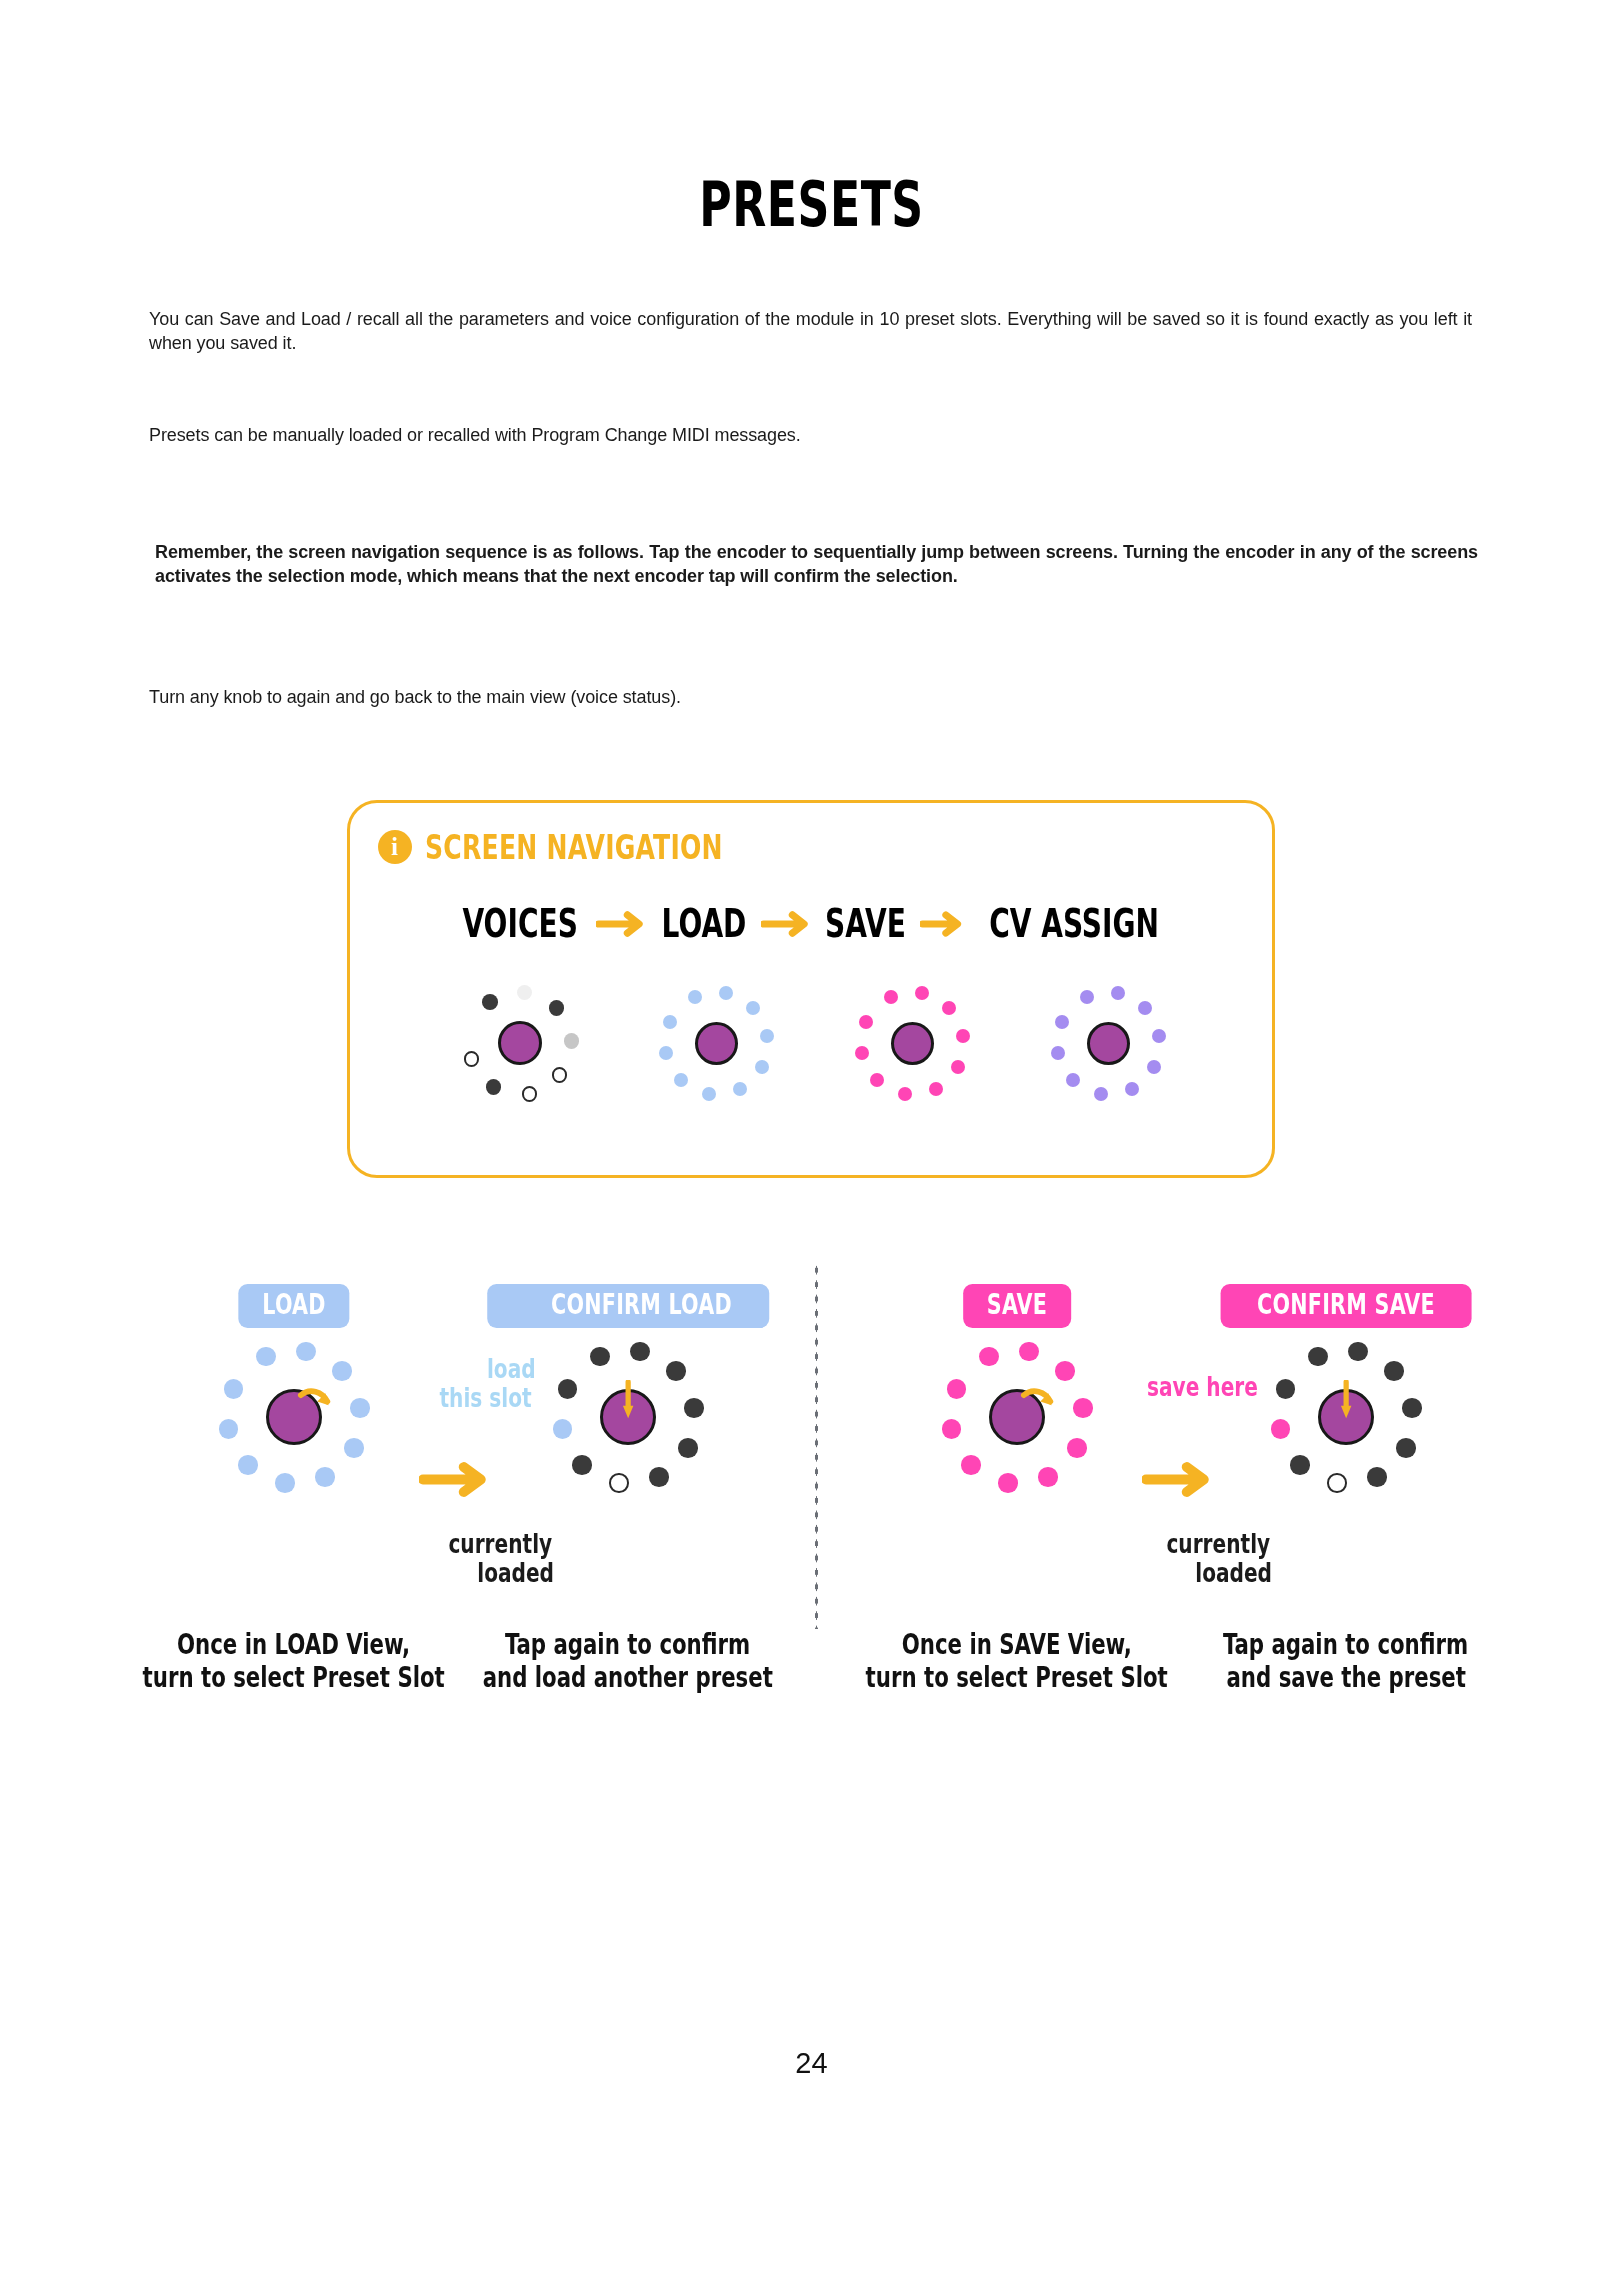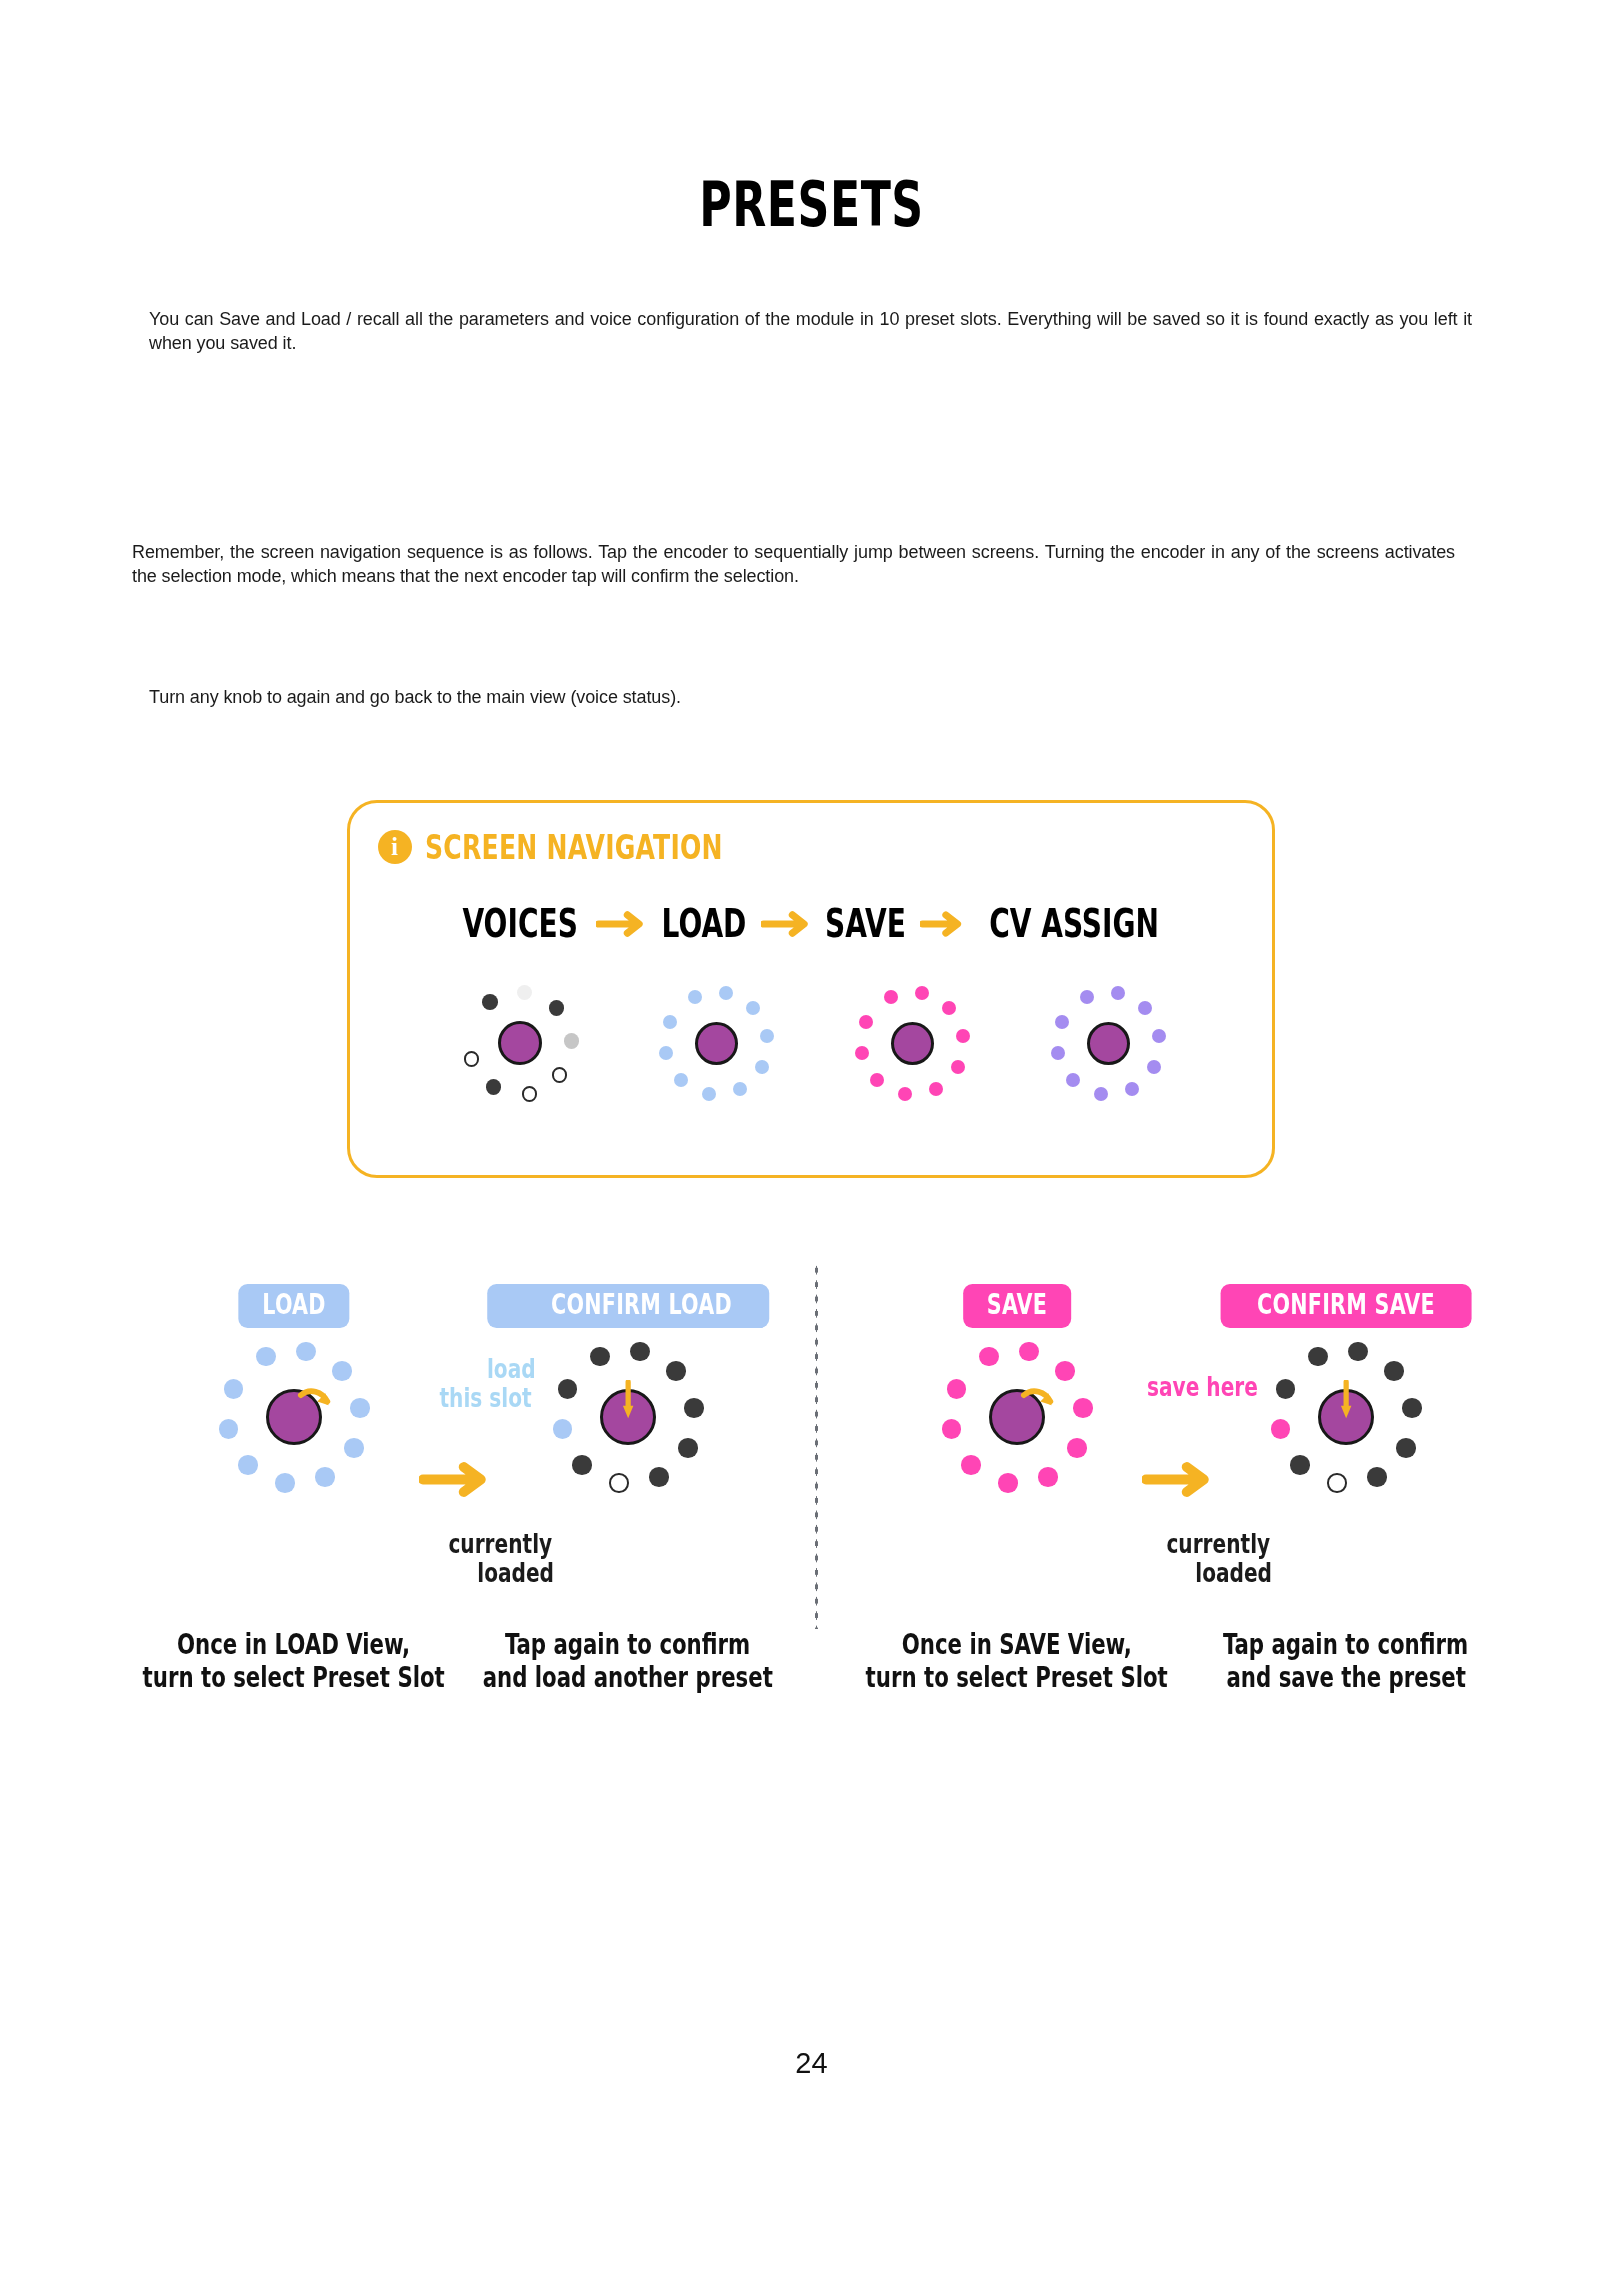--- a/index.html
+++ b/index.html
@@ -40,21 +40,21 @@
     font-size: 18px;
     line-height: 1.32;
     text-align: justify;
     color: #1b1b1b;
     font-family: "Liberation Sans", sans-serif;
     letter-spacing: -0.1px;
   }
   .para.last-no-justify { text-align: left; }
   #para1 { position: absolute; top: 308px; left: 149px; width: 1323px; }
   #para2 { position: absolute; top: 424px; left: 149px; width: 1323px; }
-  #para3 { position: absolute; top: 541px; left: 132px; width: 1323px; }
+  #para3 { position: absolute; top: 541px; left: 155px; width: 1323px; font-weight: bold; }
   #para4 { position: absolute; top: 686px; left: 149px; width: 1323px; }
 
   
   .nav-card {
     position: absolute;
     left: 347px;
     top: 800px;
     width: 928px;
     height: 378px;
     border: 3.9px solid #F5B323;
@@ -250,20 +250,21 @@
   }
 </style>
 </head>
 <body>
 
 <div class="page">
 
   <div class="page-title">PRESETS</div>
 
   <div class="para" id="para1">You can Save and Load / recall all the parameters and voice configuration of the module in 10 preset slots. Everything will be saved so it is found exactly as you left it when you saved it.</div>
+  <div class="para last-no-justify" id="para2">Presets can be manually loaded or recalled with Program Change MIDI messages.</div>
   <div class="para" id="para3">Remember, the screen navigation sequence is as follows. Tap the encoder to sequentially jump between screens. Turning the encoder in any of the screens activates the selection mode, which means that the next encoder tap will confirm the selection.</div>
   <div class="para last-no-justify" id="para4">Turn any knob to again and go back to the main view (voice status).</div>
 
   <div class="nav-card">
 
     <div class="nav-card-header">
       <div class="info-badge">i</div>
       <div class="nav-card-title">SCREEN NAVIGATION</div>
     </div>
 

